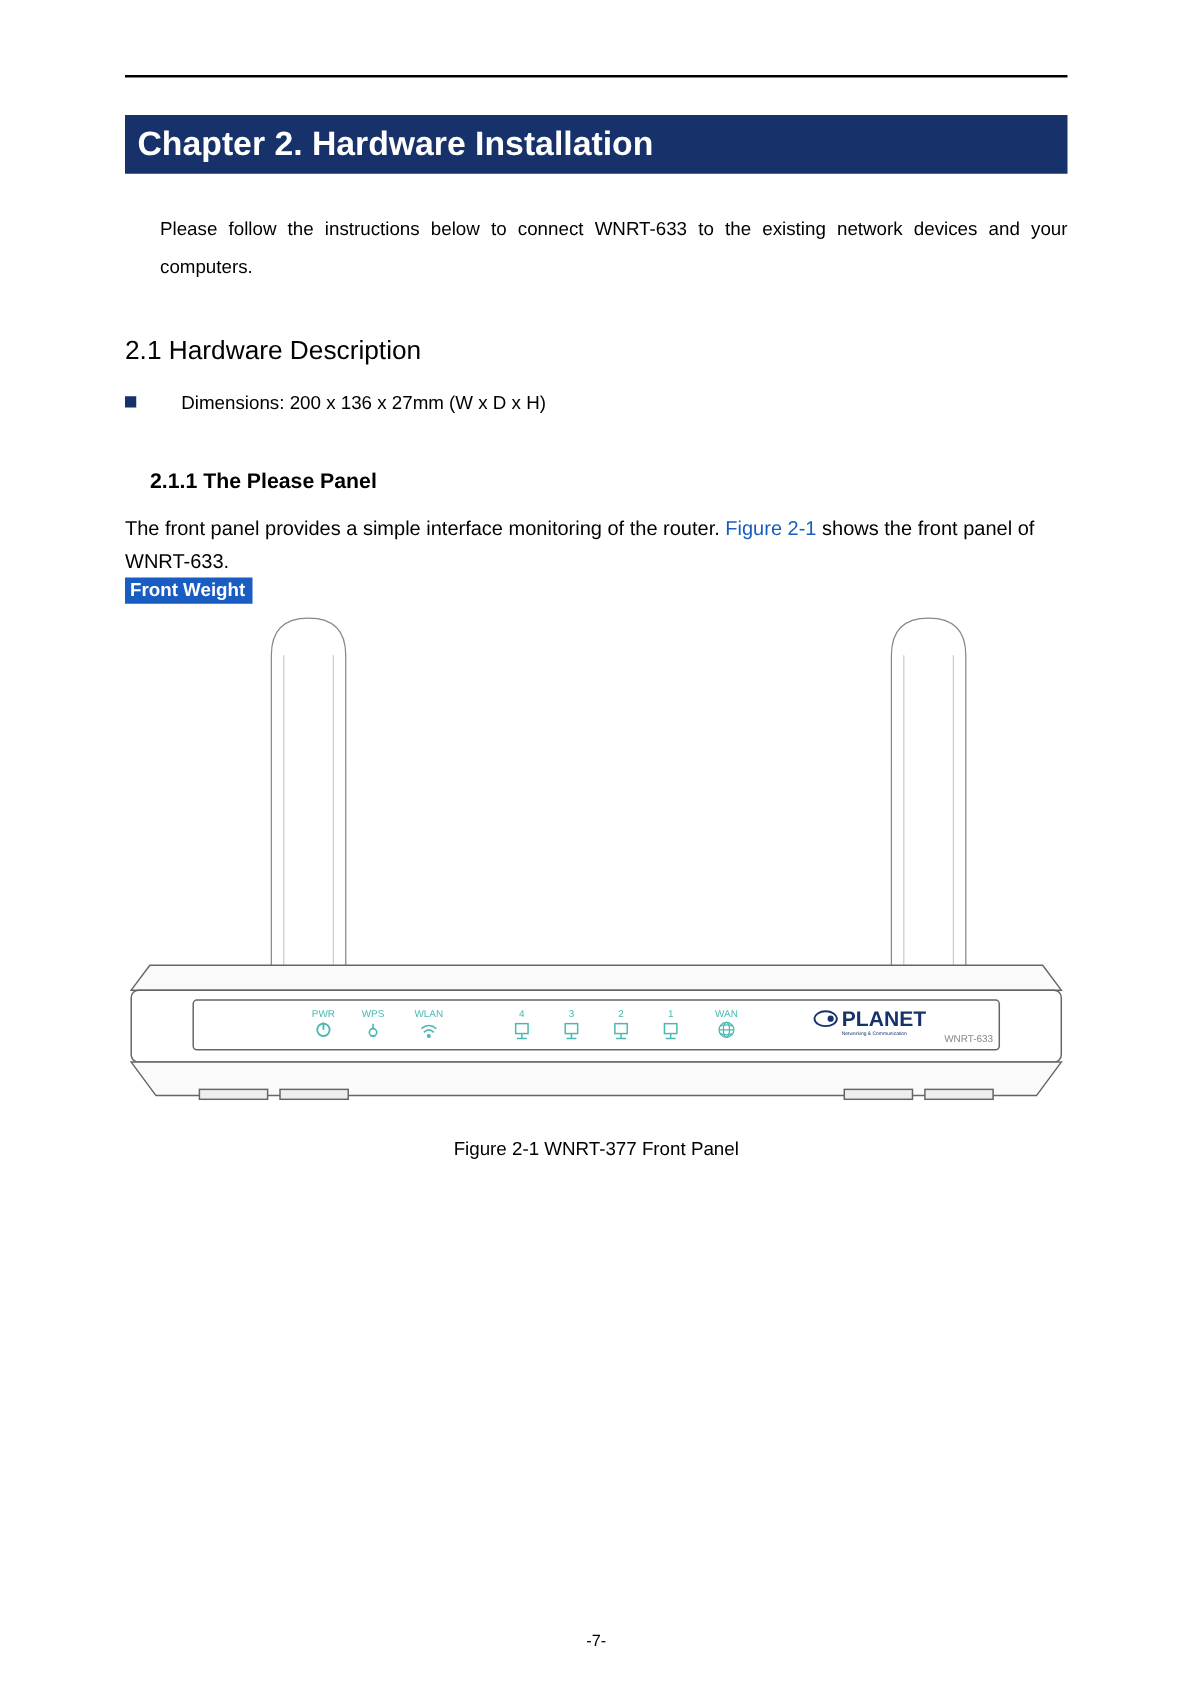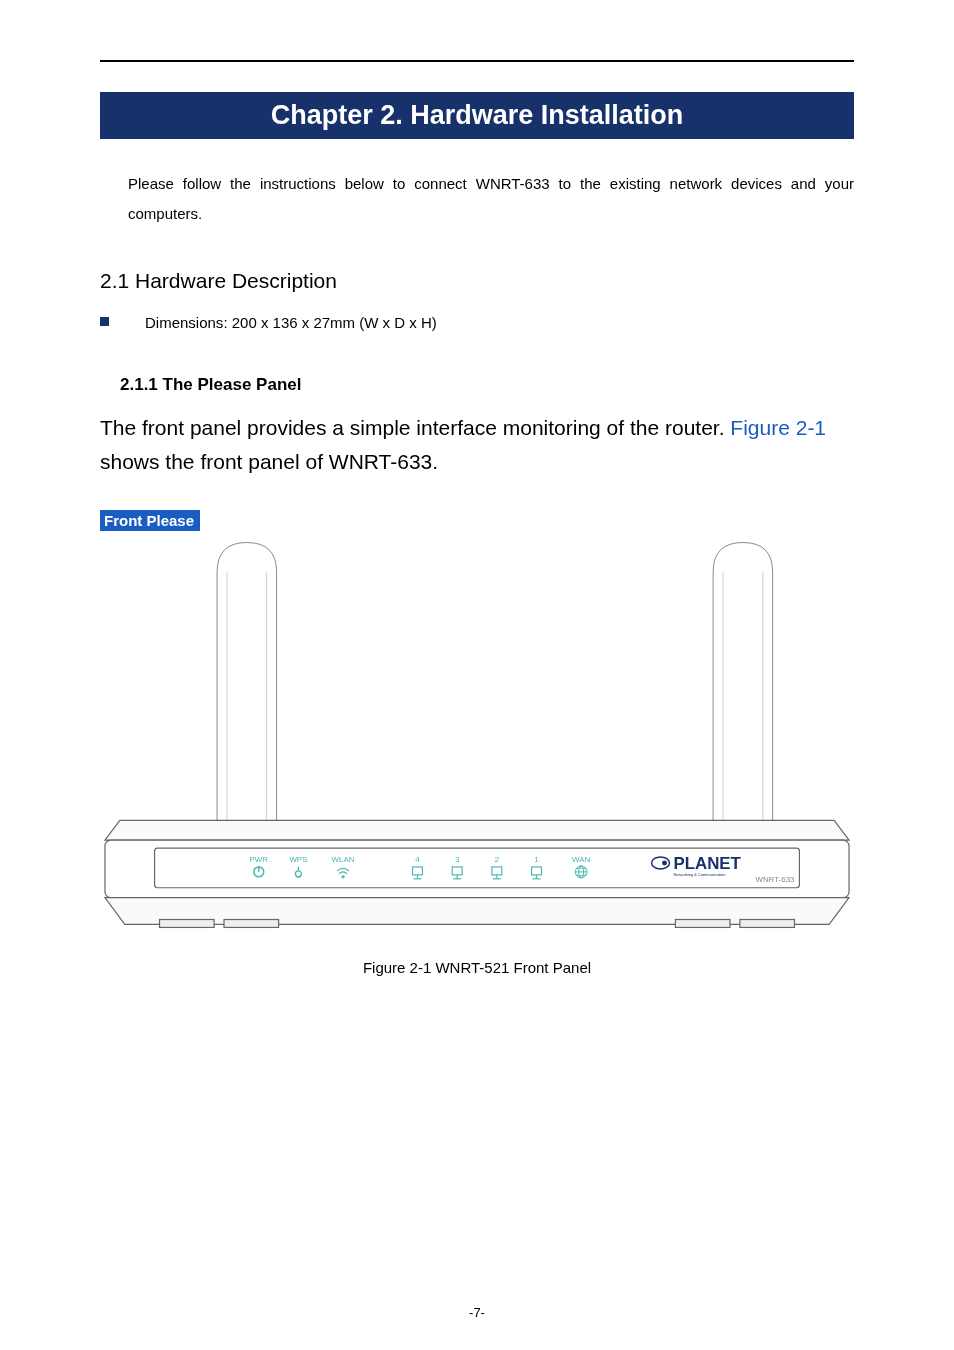--- a/index.html
+++ b/index.html
@@ -16,21 +16,21 @@
   .top-rule {
     border-top: 2px solid #000;
     margin-bottom: 30px;
   }
   .chapter-bar {
     background: #17326a;
     color: #fff;
     font-size: 27px;
     font-weight: bold;
     padding: 8px 10px 8px 10px;
-    text-align: center;
+    text-align: left;
     margin-bottom: 30px;
   }
   .intro-text {
     font-size: 15px;
     line-height: 2;
     text-align: justify;
     margin-bottom: 40px;
     margin-left: 28px;
   }
   .h2 {
@@ -58,23 +58,22 @@
     height: 9px;
     background: #17326a;
   }
   .h3 {
     font-size: 17px;
     font-weight: bold;
     margin-left: 20px;
     margin-bottom: 16px;
   }
   .body-text {
-    font-size: 21px;
+    font-size: 16px;
     line-height: 1.6;
-    margin-bottom: 32px;
   }
   .fig-ref {
     color: #1a5dc2;
   }
   .front-panel-label {
     background: #1a5dc2;
     color: #fff;
     font-size: 15px;
     font-weight: bold;
     padding: 2px 6px 2px 4px;
@@ -120,21 +119,21 @@
     </li>
   </ul>
 
   <h3 class="h3">2.1.1  The Please Panel</h3>
 
   <p class="body-text">
     <span>The front panel provides a simple interface monitoring of the router. </span><span class="fig-ref">Figure 2-1</span><span> shows the front panel of WNRT-633.</span>
   </p>
 
   <div>
-    <span class="front-panel-label">Front Please</span>
+    <span class="front-panel-label">Front Weight</span>
   </div>
 
   <div class="device-figure">
     <svg viewBox="0 0 760 400" width="100%" height="100%">
 
       <g stroke="#888" stroke-width="1" fill="none">
 
         <path d="M 118 290 L 118 40 Q 118 10 148 10 Q 178 10 178 40 L 178 290"></path>
         <path d="M 128 290 L 128 40" stroke="#ccc"></path>
         <path d="M 168 290 L 168 40" stroke="#ccc"></path>
@@ -224,18 +223,18 @@
         <ellipse cx="565" cy="333" rx="9" ry="6" fill="none" stroke="#17326a" stroke-width="1.5"></ellipse>
         <circle cx="569" cy="333" r="2.5" fill="#17326a"></circle>
         <text x="578" y="339" font-family="Arial" font-size="17" font-weight="bold" fill="#17326a">PLANET</text>
         <text x="578" y="346" font-family="Arial" font-size="4" fill="#17326a">Networking &amp; Communication</text>
         <text x="700" y="352" font-family="Arial" font-size="8" fill="#888" text-anchor="end">WNRT-633</text>
       </g>
     </svg>
   </div>
 
   <p class="figure-caption">
-    <b>Figure 2-1</b><span> WNRT-521 Front Panel</span>
+    <b>Figure 2-1</b><span> WNRT-377 Front Panel</span>
   </p>
 
 </div>
 
 <div class="page-number">-7-</div>
 
 </body></html>

